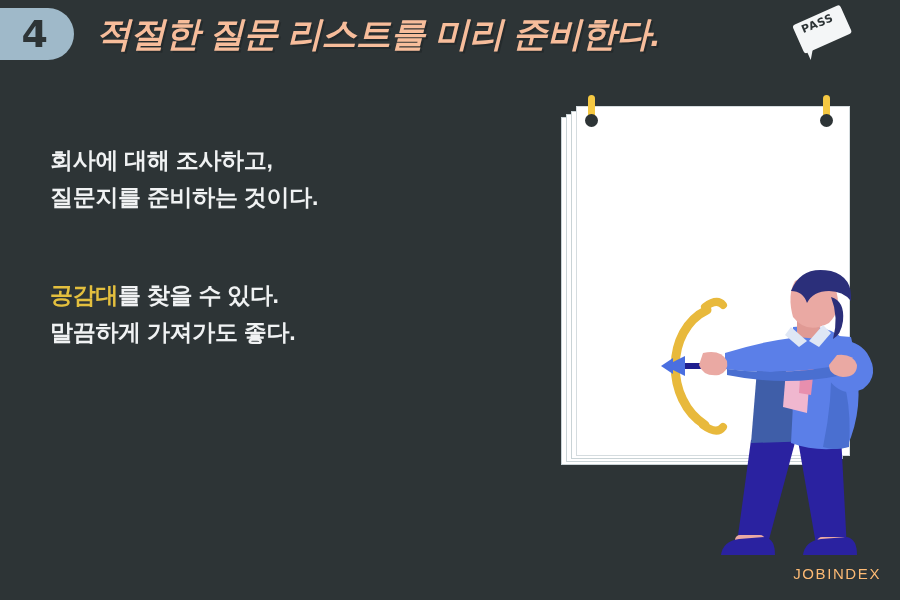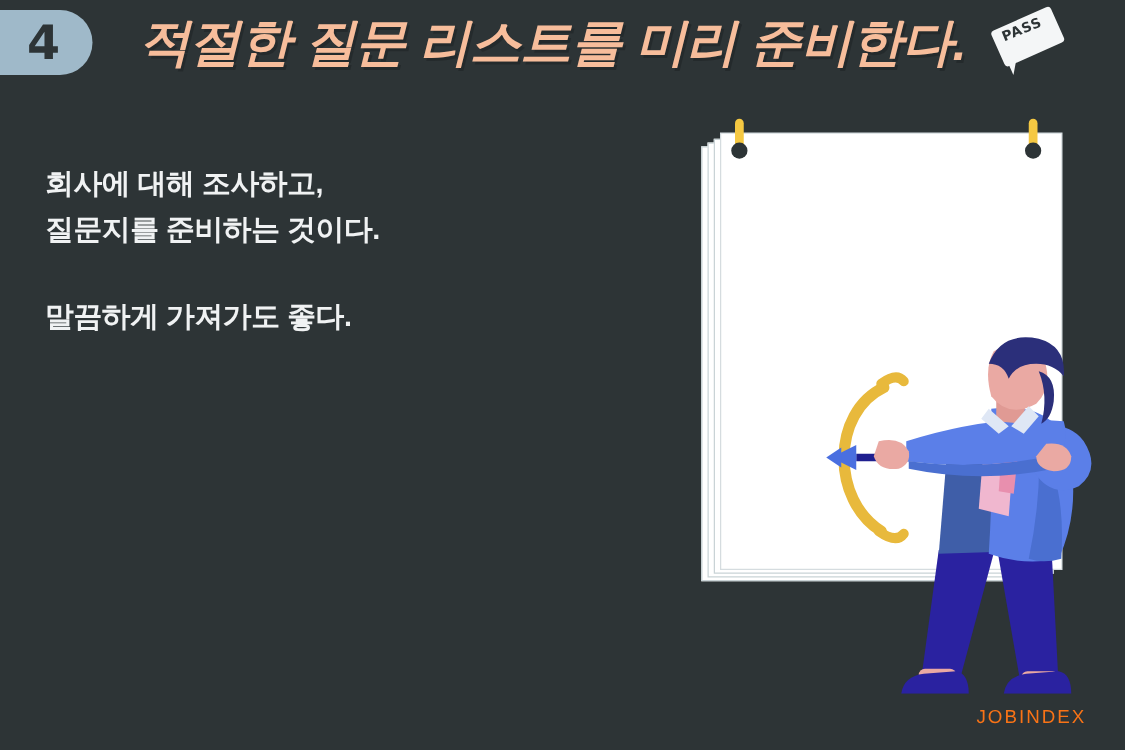--- a/index.html
+++ b/index.html
@@ -49,27 +49,26 @@
     font-family: "DejaVu Sans", "Liberation Sans", sans-serif;
   }
   .headline {
     position: absolute;
     left: 96px;
     top: 8px;
     height: 52px;
     display: flex;
     align-items: center;
     color: #f7bd9b;
-    font-size: 41px;
+    font-size: 35px;
     font-weight: bold;
     font-style: italic;
     letter-spacing: -0.5px;
     white-space: nowrap;
     text-shadow: 2px 2px 0 rgba(0,0,0,0.18);
-    margin-left: 15px;
   }
   .pass-bubble {
     position: absolute;
     left: 795px;
     top: 14px;
     width: 56px;
     height: 44px;
     transform: rotate(-24deg);
   }
   .pass-bubble .bubble-body {
@@ -109,21 +108,21 @@
     position: absolute;
     left: 36px;
     top: 128px;
     width: 470px;
     color: #f0f2f3;
     font-size: 23px;
     font-weight: bold;
     line-height: 37px;
     letter-spacing: -0.3px;
   }
-  .body-text .para { margin: 0; }
+  .body-text .para { margin: 14px; }
   .body-text .gap { height: 33px; }
   .hl { color: #e3bf3e; }
 
   
   .illus {
     position: absolute;
     left: 545px;
     top: 95px;
     width: 355px;
     height: 460px;
@@ -164,23 +163,23 @@
   }
   .clip.left  { left: 40px;  top: 0px; }
   .clip.right { left: 275px; top: 0px; }
 
   
   .archer { position: absolute; left: 0; top: 0; width: 355px; height: 460px; }
 
   
   .watermark {
     position: absolute;
-    right: 31px;
+    right: 19px;
     bottom: 18px;
-    color: #f97316;
+    color: #fdba74;
     font-size: 15px;
     letter-spacing: 1.6px;
     font-family: "Liberation Sans", sans-serif;
   }
 </style>
 </head>
 <body>
 
 <div class="slide">
 
@@ -200,20 +199,21 @@
 
   </div>
 
   <div class="body-text">
     <div class="para">
         <div><span>회사에 대해 조사하고,</span></div>
         <div><span>질문지를 준비하는 것이다.</span></div>
       </div>
     <div class="gap"></div>
     <div class="para">
+        <div><span class="hl">공감대</span><span>를 찾을 수 있다.</span></div>
         <div><span>말끔하게 가져가도 좋다.</span></div>
       </div>
   </div>
 
   <div class="illus">
 
     <div class="clip left">
       <div class="pin-stem"></div>
       <div class="pin-head"></div>
     </div>

